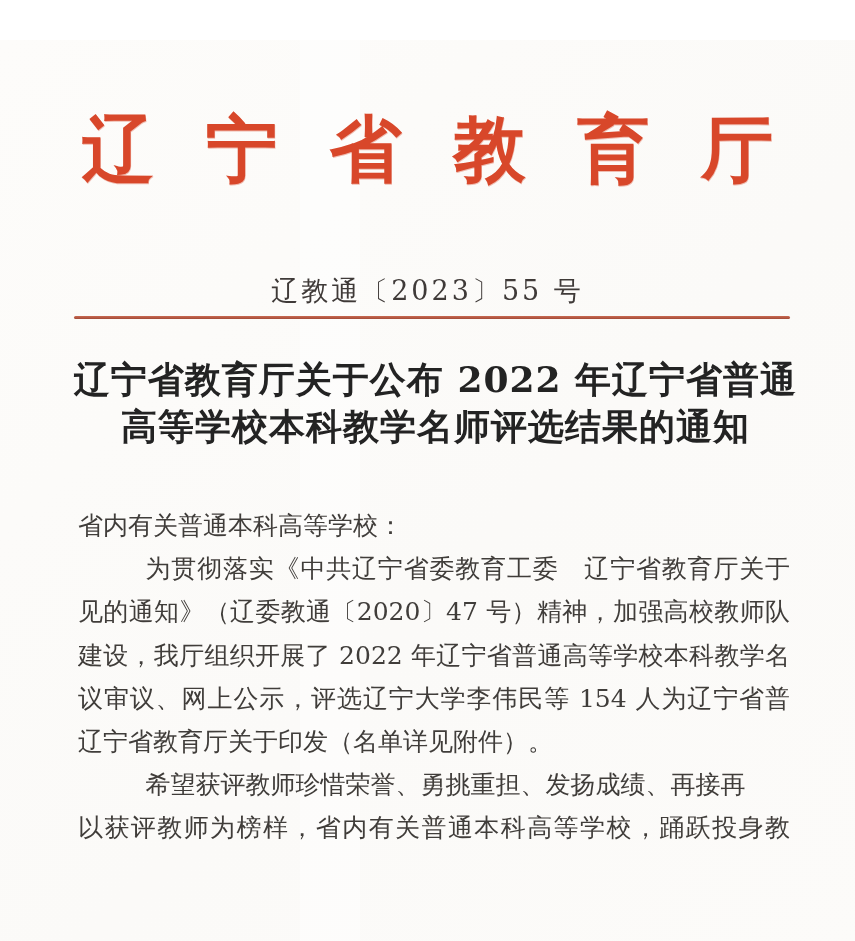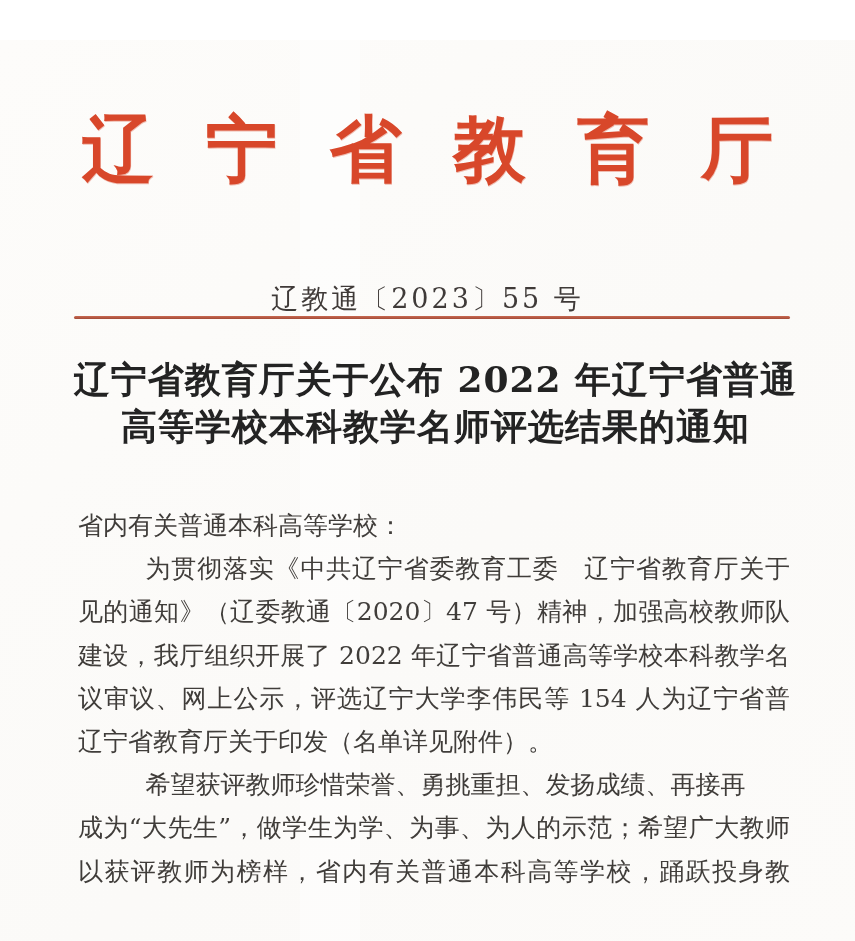--- a/index.html
+++ b/index.html
@@ -26,21 +26,21 @@
     line-height: 106px;
     font-weight: 700;
     color: #d8472a;
     letter-spacing: 0.72em;
     margin-right: -0.72em;
     text-shadow: 0.5px 0.5px 0 rgba(216, 71, 42, 0.35);
     white-space: nowrap;
   }
   .doc-number {
     position: absolute;
-    top: 241px;
+    top: 233px;
     left: 0;
     right: 0;
     text-align: center;
     font-size: 27px;
     line-height: 36px;
     color: #3f3a38;
     letter-spacing: 3px;
     white-space: nowrap;
   }
   .red-line {
@@ -130,19 +130,18 @@
   <div class="body-block">
     <div class="line natural">省内有关普通本科高等学校：</div>
 
     <div class="line indent">为贯彻落实《中共辽宁省委教育工委　辽宁省教育厅关于印发</div>
     <div class="line">见的通知》（辽委教通〔2020〕47 号）精神，加强高校教师队伍</div>
     <div class="line">建设，我厅组织开展了 2022 年辽宁省普通高等学校本科教学名师</div>
     <div class="line">议审议、网上公示，评选辽宁大学李伟民等 154 人为辽宁省普通</div>
     <div class="line natural">辽宁省教育厅关于印发（名单详见附件）。</div>
 
     <div class="line indent natural">希望获评教师珍惜荣誉、勇挑重担、发扬成绩、再接再厉，</div>
-    <div class="line">成为“大先生”，做学生为学、为事、为人的示范；希望广大教师</div>
     <div class="line">以获评教师为榜样，省内有关普通本科高等学校，踊跃投身教</div>
   </div>
 
   <div class="stray-mark"></div>
 
 </div>
 
 </body></html>

